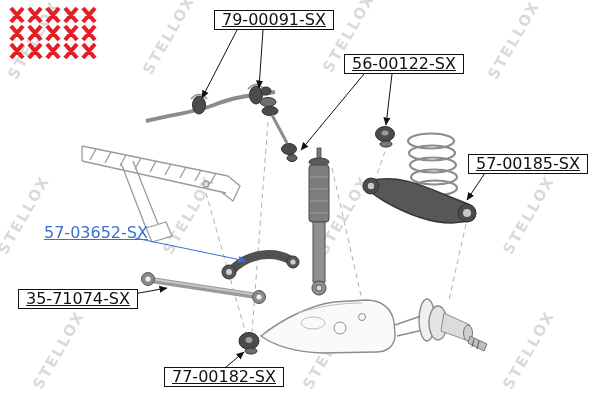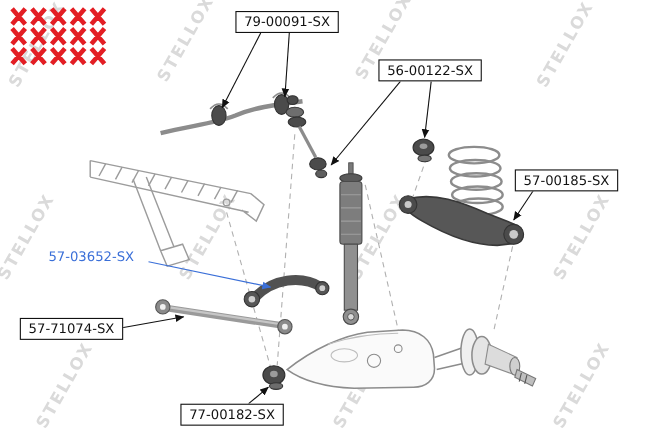--- a/index.html
+++ b/index.html
@@ -23,22 +23,22 @@
   .wm:nth-child(8){left:485px;top:206px}
   .wm:nth-child(9){left:15px;top:341px}
   .wm:nth-child(10){left:285px;top:341px}
   .wm:nth-child(11){left:485px;top:341px}
 
   .diagram-svg{position:absolute;left:0;top:0;z-index:1;}
   .logo{position:absolute;left:8px;top:6px;z-index:3;}
 
   .plabel{
     position:absolute;z-index:2;border:1px solid #111;background:#fff;
-    padding:2px 7px;font-size:12px;line-height:14px;color:#111;
-    white-space:nowrap;cursor:pointer;
+    padding:2px 7px;font-size:16px;line-height:14px;color:#111;
+    white-space:nowrap;cursor:pointer;text-decoration:underline;
   }
   .plabel.blue{border:none;background:transparent;color:#3a6fd8;padding:0;}
   #lbl79{left:214px;top:10px;}
   #lbl56{left:344px;top:54px;}
   #lbl57185{left:468px;top:154px;}
   #lbl03652{left:44px;top:226px;text-align:center;}
   #lbl71074{left:18px;top:289px;}
   #lbl77{left:164px;top:367px;}
 </style>
 </head>
@@ -190,16 +190,16 @@
       <line x1="111" y1="298" x2="167" y2="288" marker-end="url(#arrK)"></line>
       <line x1="226" y1="367" x2="244" y2="352" marker-end="url(#arrK)"></line>
       <line x1="135" y1="238" x2="246" y2="261" stroke="#3a6fd8" marker-end="url(#arrB)"></line>
     </g>
   </svg>
 
   <div id="lbl79" class="plabel">79-00091-SX</div>
   <div id="lbl56" class="plabel">56-00122-SX</div>
   <div id="lbl57185" class="plabel">57-00185-SX</div>
   <div id="lbl03652" class="plabel blue">57-03652-SX</div>
-  <div id="lbl71074" class="plabel">57-71074-SX</div>
+  <div id="lbl71074" class="plabel">35-71074-SX</div>
   <div id="lbl77" class="plabel">77-00182-SX</div>
 
 </div>
 
 </body></html>

